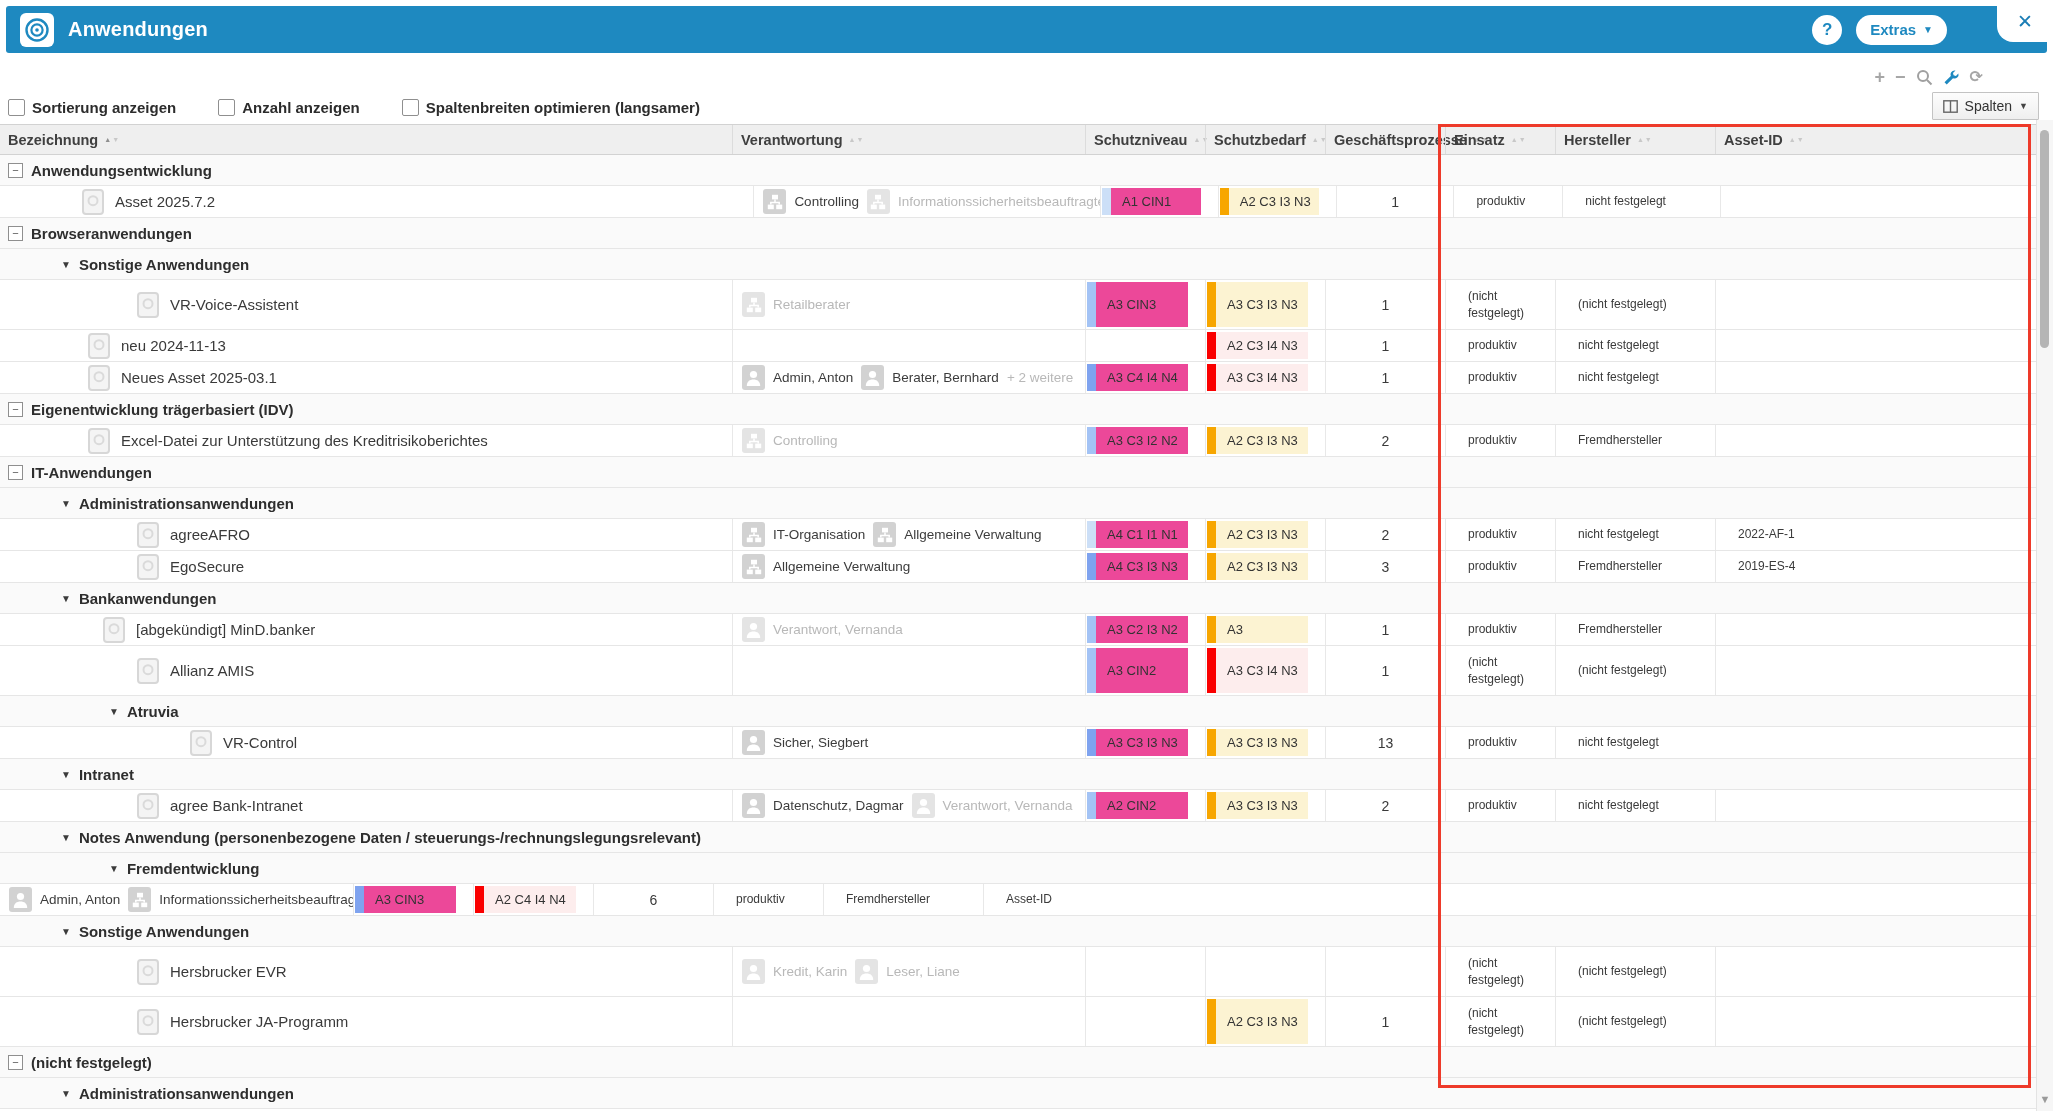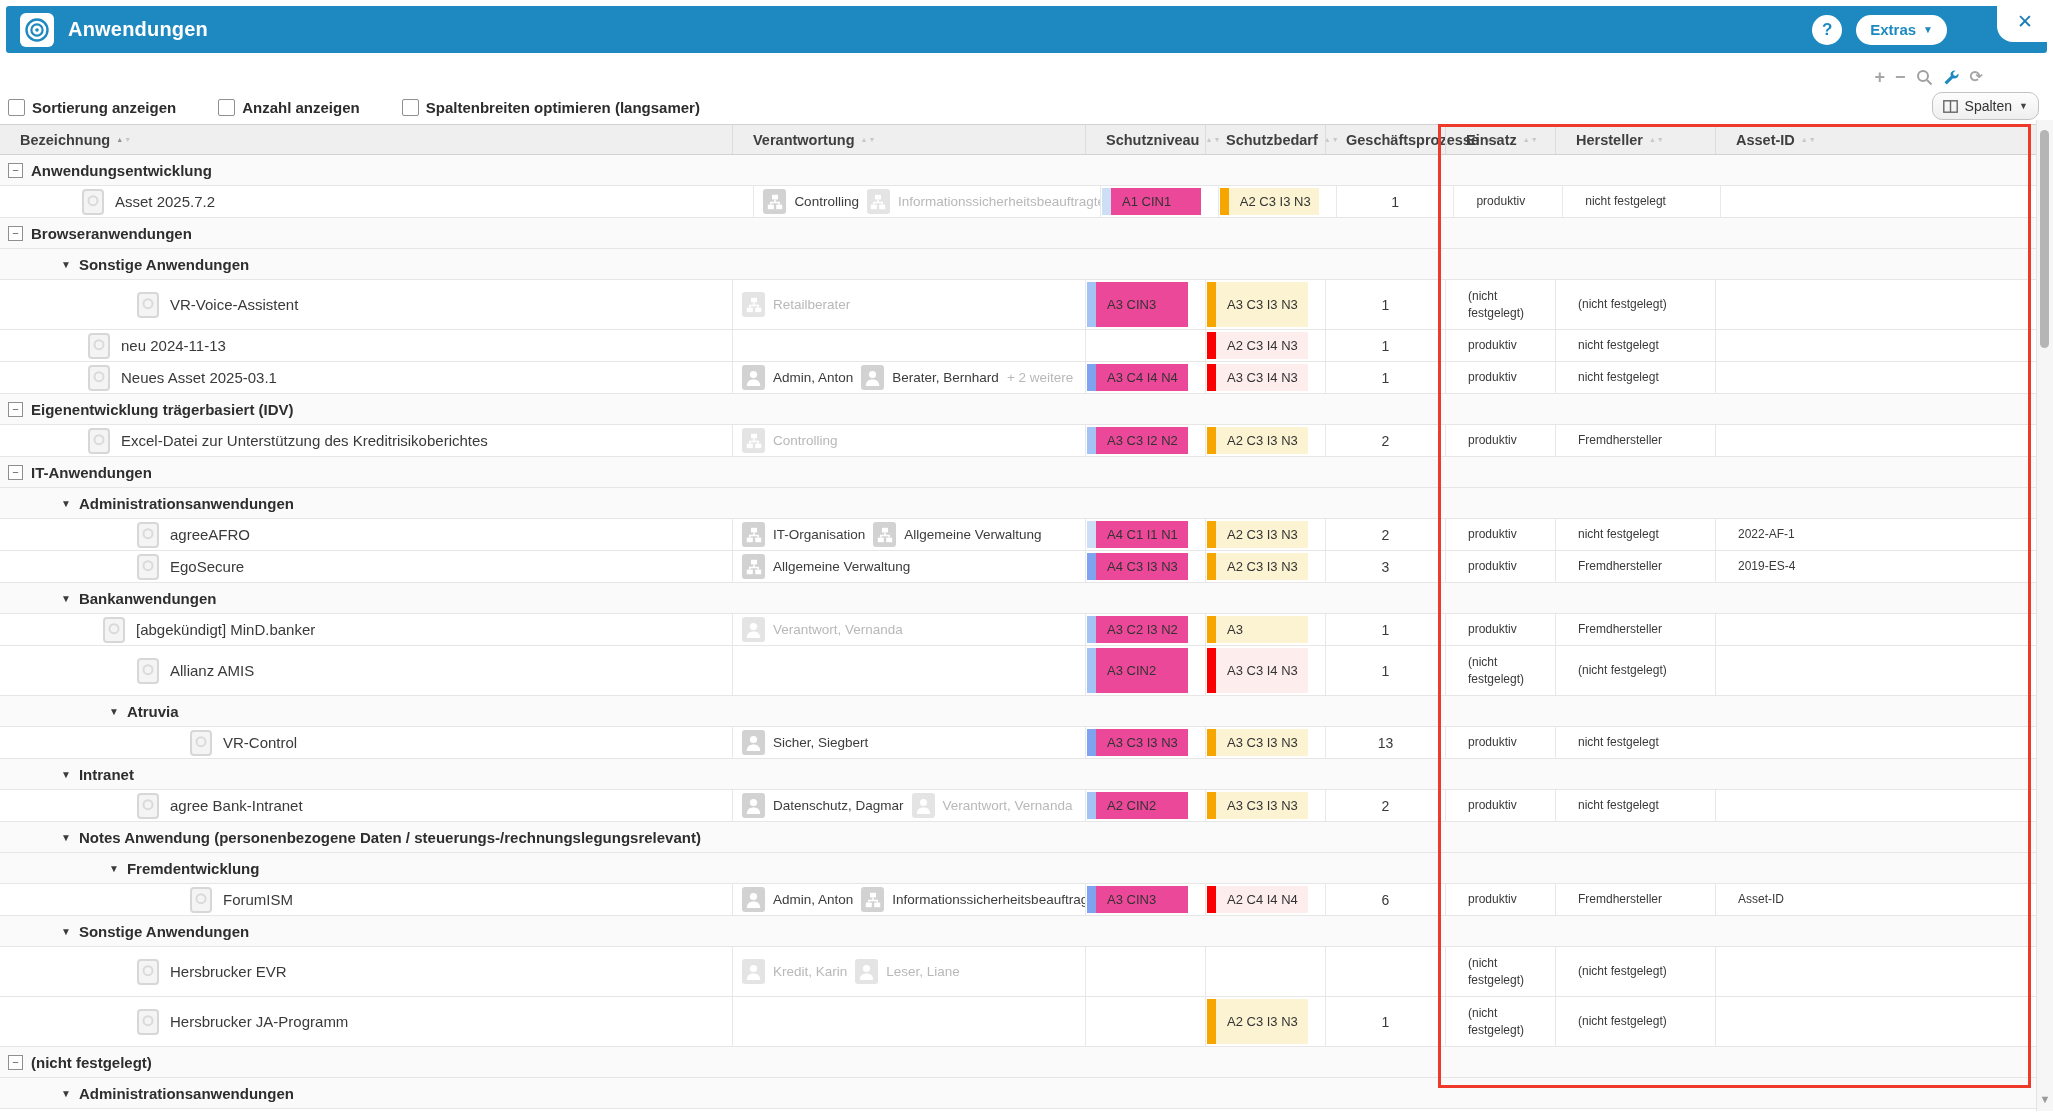--- a/index.html
+++ b/index.html
@@ -21,28 +21,28 @@
             border-radius:0 0 0 16px;display:flex;align-items:center;justify-content:center;}
   .close-x{color:#1a7db5;font-weight:bold;font-size:19px;cursor:pointer;}
   
   .mini-toolbar{position:absolute;top:68px;right:70px;display:flex;align-items:center;gap:10px;}
   .mt-ic{font-size:18px;font-weight:bold;color:#a6a6a6;line-height:18px;cursor:pointer;}
   .mt-svg{display:flex;cursor:pointer;}
   .filter-row{position:absolute;left:8px;top:94px;right:0;height:26px;display:flex;align-items:center;}
   .cb-item{display:flex;align-items:center;gap:7px;margin-right:30px;cursor:pointer;}
   .cb-box{width:15px;height:15px;border:1px solid #8f8f8f;border-radius:2px;background:#fff;}
   .cb-label{font-size:15px;font-weight:bold;color:#2c2c2c;}
-  .spalten-btn{position:absolute;right:14px;top:-2px;height:26px;border:1px solid #c3c3c3;border-radius:10px;
+  .spalten-btn{position:absolute;right:14px;top:-2px;height:26px;border:1px solid #c3c3c3;border-radius:1px;
             background:linear-gradient(#fdfdfd,#efefef);display:flex;align-items:center;gap:7px;
             padding:0 10px;font-size:14px;color:#333;cursor:pointer;}
   .spalten-caret{font-size:9px;color:#444;}
   
   .table{position:absolute;left:0;top:124px;width:2037px;}
   .thead{display:flex;height:31px;background:#efefef;border-top:1px solid #d2d2d2;border-bottom:1px solid #d2d2d2;box-sizing:border-box;}
-  .hcell{display:flex;align-items:center;padding-left:20px;box-sizing:border-box;font-size:14.5px;
+  .hcell{display:flex;align-items:center;padding-left:8px;box-sizing:border-box;font-size:14.5px;
          font-weight:bold;color:#3f3f3f;cursor:pointer;}
   .hcell + .hcell{border-left:1px solid #dcdcdc;}
   .sort{margin-left:6px;display:flex;gap:1px;}
   .sort span{font-size:7px;color:#c8c8c8;}
   .sort span.active{color:#8f8f8f;}
   .c0{width:732px;} .c1{width:353px;} .c2{width:120px;} .c3{width:120px;} .c4{width:120px;}
   .c5{width:110px;} .c6{width:160px;} .c7{width:322px;}
   .row{display:flex;box-sizing:border-box;background:#fff;border-bottom:1px solid #e6e6e6;}
   .row.data{height:32px;} .row.data.tall{height:50px;} .row.group{height:31px;background:#fafafa;cursor:pointer;}
   .gcell{display:flex;align-items:center;gap:8px;width:100%;}
@@ -692,24 +692,20 @@
             <span class="glabel">Notes Anwendung (personenbezogene Daten / steuerungs-/rechnungslegungsrelevant)</span>
           </div>
         </div>
         <div class="row group">
           <div class="gcell" style="padding-left: 109px;">
             <span class="gcaret">▼</span>
             <span class="glabel">Fremdentwicklung</span>
           </div>
         </div>
         <div class="row data">
-          <div class="cell c0" style="padding-left: 190px;">
-            <span class="appicon"></span>
-            <span class="appname">ForumISM</span>
-          </div>
           <div class="cell c1 resp">
             <span class="ricon">
               <svg width="15" height="17" viewBox="0 0 15 17">
                 <circle cx="7.5" cy="5.5" r="3.6" fill="#fff"></circle>
                 <path d="M0.8 17c0-4.4 2.9-6.4 6.7-6.4s6.7 2 6.7 6.4z" fill="#fff"></path>
               </svg>
             </span>
             <span class="rname">Admin, Anton</span>
             <span class="ricon">
               <svg width="16" height="16" viewBox="0 0 16 16">

